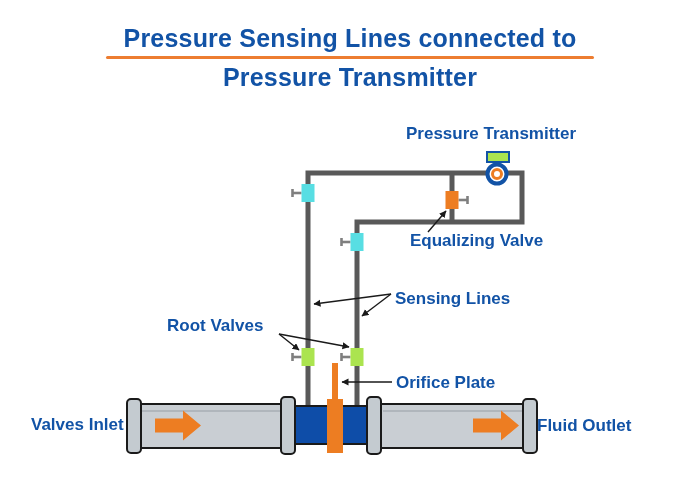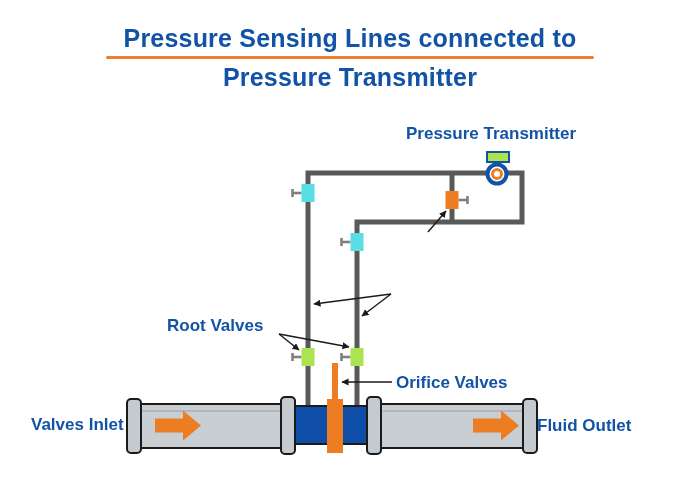--- a/index.html
+++ b/index.html
@@ -110,18 +110,20 @@
 
     <line class="ann" x1="428" y1="232" x2="446" y2="211" marker-end="url(#ah)"></line>
     <line class="ann" x1="391" y1="294" x2="314" y2="304" marker-end="url(#ah)"></line>
     <line class="ann" x1="391" y1="294" x2="362" y2="316" marker-end="url(#ah)"></line>
     <line class="ann" x1="279" y1="334" x2="299" y2="350" marker-end="url(#ah)"></line>
     <line class="ann" x1="279" y1="334" x2="349" y2="347" marker-end="url(#ah)"></line>
     <line class="ann" x1="392" y1="382" x2="342" y2="382" marker-end="url(#ah)"></line>
   </svg>
 
   <div class="lbl" style="left:406px;top:124px;">Pressure Transmitter</div>
+  <div class="lbl" style="left:410px;top:231px;">Equalizing Valve</div>
+  <div class="lbl" style="left:395px;top:289px;">Sensing Lines</div>
   <div class="lbl" style="left:167px;top:316px;">Root Valves</div>
-  <div class="lbl" style="left:396px;top:373px;">Orifice Valves</div>
+  <div class="lbl" style="left:396px;top:373px;">Orifice Plate</div>
   <div class="lbl" style="left:31px;top:415px;">Valves Inlet</div>
   <div class="lbl" style="left:528px;top:416px;margin-left:9px;">Fluid Outlet</div>
 
 </div>
 
 </body></html>

